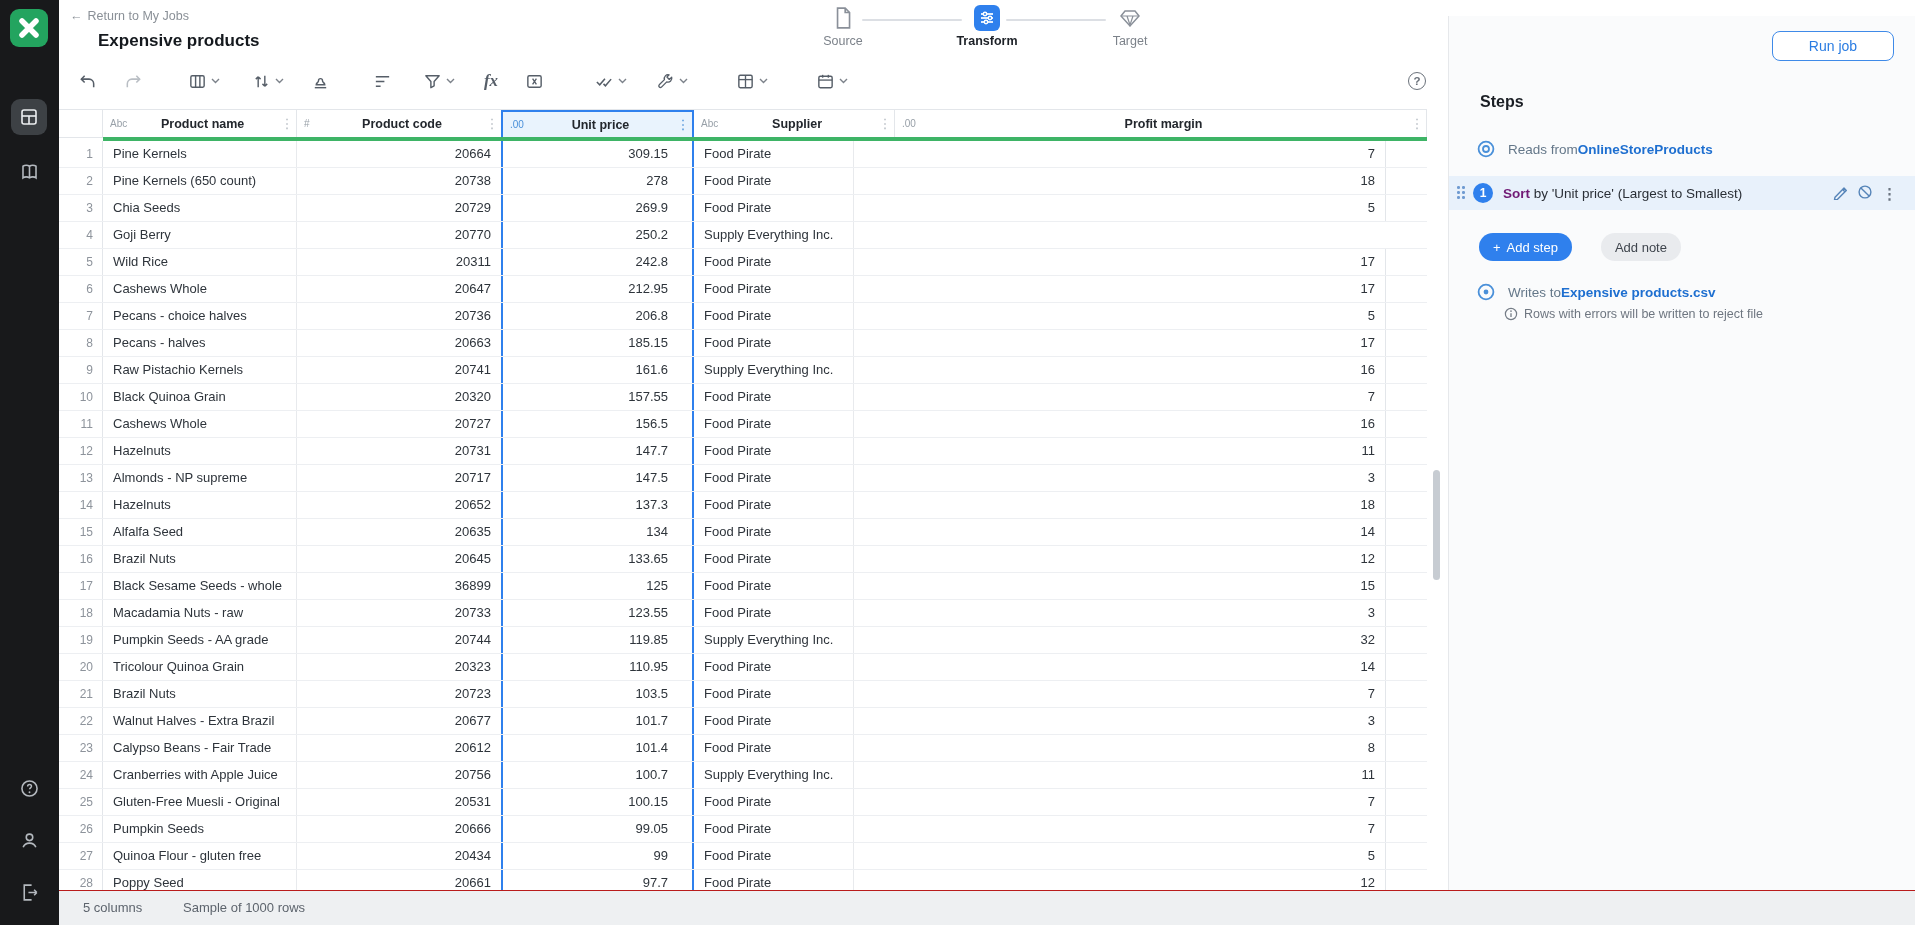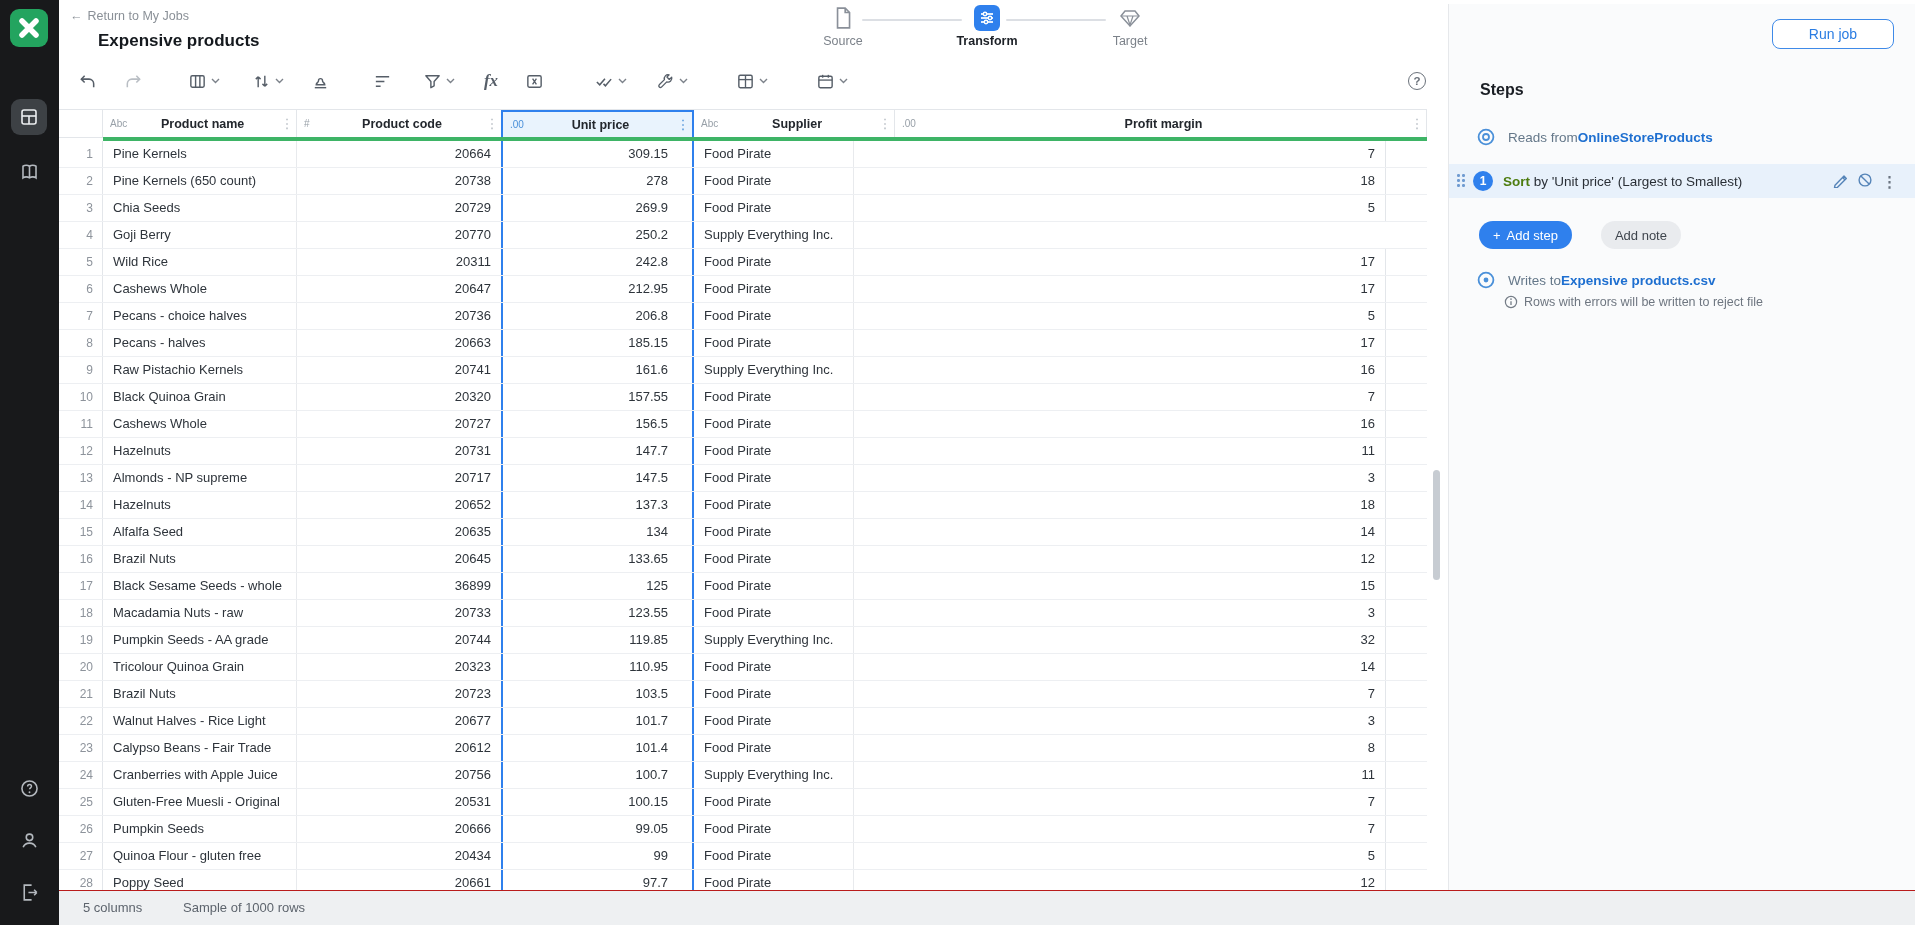--- a/index.html
+++ b/index.html
@@ -64,38 +64,38 @@
   .td.c3 { width:160px; padding-left:10px; }
   .td.c4 { width:532px; text-align:right; padding-right:10px; border-right:1px solid #e3e6ea; }
 
   .vscroll { position:absolute; left:1374px; top:470px; width:7px; height:110px; border-radius:4px; background:#c7ccd2; }
 
   
   .statusbar { position:absolute; left:59px; top:890px; width:1856px; height:35px; background:#eef0f2; border-top:1px solid #b91c1c; font-size:13px; color:#5d646d; }
   .statusbar span { position:absolute; top:9px; }
 
   
-  .steps-panel { position:absolute; left:1448px; top:4px; width:467px; height:890px; background:#fafbfc; border-left:1px solid #e6e8eb; }
+  .steps-panel { position:absolute; left:1448px; top:16px; width:467px; height:890px; background:#fafbfc; border-left:1px solid #e6e8eb; }
   .run-job { position:absolute; top:15px; right:21px; width:122px; height:30px; border:1.5px solid #3f8ae8; border-radius:8px; background:#fff; color:#2a7ce2; font-size:14px; font-weight:500; display:flex; align-items:center; justify-content:center; }
   .steps-title { position:absolute; left:31px; top:77px; font-size:16px; font-weight:700; color:#1a1e24; }
 
   .step-row { position:absolute; left:0; width:100%; display:flex; align-items:center; font-size:13.5px; }
   .row-reads { top:120px; height:26px; padding-left:27px; }
   .row-writes { top:264px; height:24px; padding-left:27px; }
   .ring-icon { width:20px; height:20px; margin-right:12px; flex:0 0 auto; display:flex; align-items:center; justify-content:center; }
   .muted-blue { color:#647789; }
   .link-bold { color:#1e6fd0; font-weight:700; }
 
   .row-sort { top:160px; height:34px; background:#e8f1fb; padding-left:8px; }
   .drag-dots { width:8px; height:14px; position:relative; margin-right:8px; }
   .drag-dots::before { content:""; position:absolute; left:0; top:0; width:2.5px; height:2.5px; border-radius:50%; background:#6f9bd1;
       box-shadow:0 5px 0 #6f9bd1, 0 10px 0 #6f9bd1, 5px 0 0 #6f9bd1, 5px 5px 0 #6f9bd1, 5px 10px 0 #6f9bd1; }
   .step-no { width:20px; height:20px; border-radius:50%; background:#2f80ed; color:#fff; font-size:12px; font-weight:700; display:flex; align-items:center; justify-content:center; margin-right:10px; flex:0 0 auto; }
   .sort-text { flex:1; color:#2a2f36; white-space:nowrap; overflow:hidden; }
-  .sort-text b { color:#4d7c0f; font-weight:700; }
+  .sort-text b { color:#701a75; font-weight:700; }
   .sort-actions { display:flex; align-items:center; gap:9px; padding-right:18px; }
   .sort-actions .kb { color:#6a7480; font-size:15px; font-weight:700; line-height:1; }
 
   .btn-row { position:absolute; top:217px; left:30px; display:flex; gap:29px; }
   .add-step { height:28px; padding:0 14px; border-radius:14px; background:#2f80ed; color:#fff; font-size:13px; font-weight:500; display:flex; align-items:center; gap:6px; }
   .add-note { height:28px; padding:0 14px; border-radius:14px; background:#e9ebee; color:#3f454d; font-size:13px; display:flex; align-items:center; }
 
   .err-note { position:absolute; left:55px; top:291px; display:flex; align-items:center; gap:6px; font-size:12.5px; color:#6e7680; }
 </style>
 </head>
@@ -486,21 +486,21 @@
         <div class="tr">
           <div class="td num">21</div>
           <div class="td c0">Brazil Nuts</div>
           <div class="td c1">20723</div>
           <div class="td c2">103.5</div>
           <div class="td c3">Food Pirate</div>
           <div class="td c4">7</div>
         </div>
         <div class="tr">
           <div class="td num">22</div>
-          <div class="td c0">Walnut Halves - Rice Light</div>
+          <div class="td c0">Walnut Halves - Extra Brazil</div>
           <div class="td c1">20677</div>
           <div class="td c2">101.7</div>
           <div class="td c3">Food Pirate</div>
           <div class="td c4">3</div>
         </div>
         <div class="tr">
           <div class="td num">23</div>
           <div class="td c0">Calypso Beans - Fair Trade</div>
           <div class="td c1">20612</div>
           <div class="td c2">101.4</div>

